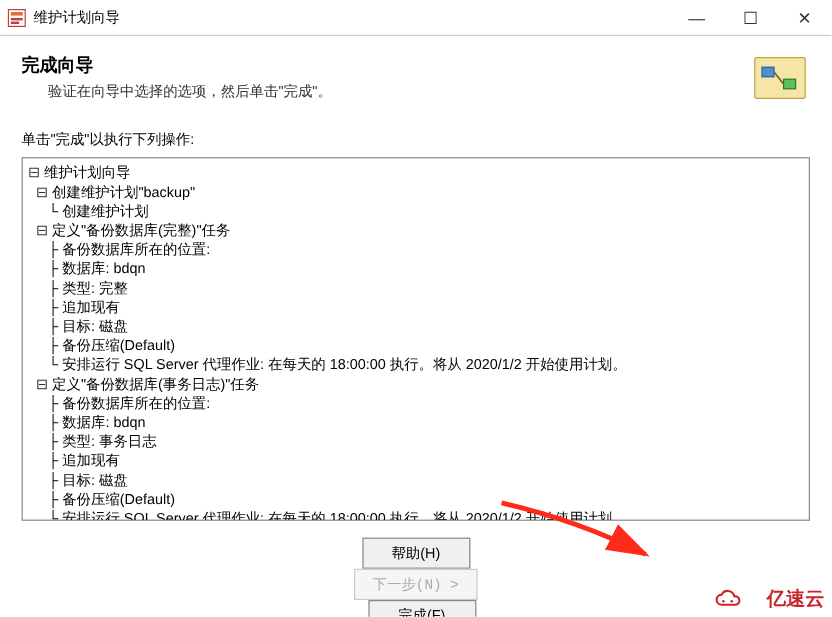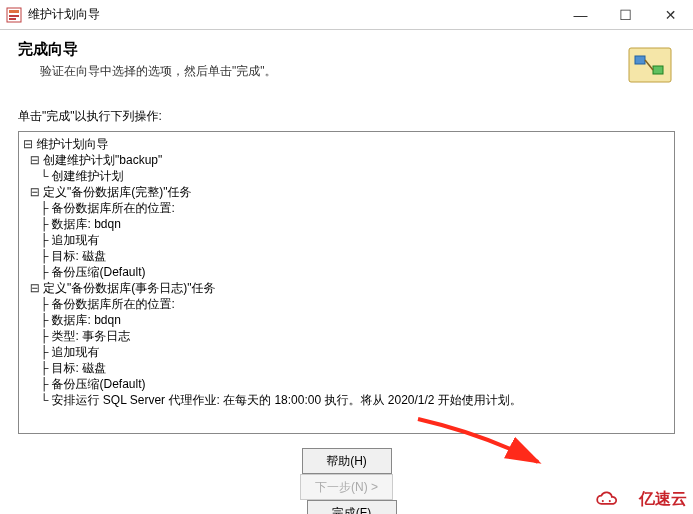--- a/index.html
+++ b/index.html
@@ -2,33 +2,33 @@
 <html><head>
 <meta charset="utf-8">
 <style>
 * { box-sizing: border-box; margin: 0; padding: 0; font-family: "Microsoft YaHei", "SimSun", sans-serif; }
 body { background: #fff; width: 693px; height: 514px; overflow: hidden; position: relative; }
 .titlebar { height: 30px; display: flex; align-items: center; padding-left: 6px; border-bottom: 1px solid #ccc; }
 .titlebar-icon { width: 16px; height: 16px; display: inline-flex; align-items: center; justify-content: center; margin-right: 6px; }
 .title-text { font-size: 12px; flex: 1; }
 .win-controls { display: flex; height: 100%; }
 .win-btn { width: 45px; height: 30px; display: flex; align-items: center; justify-content: center; font-size: 14px; color: #333; }
-.header { padding: 10px 18px 10px 18px; display: flex; align-items: flex-start; }
+.header { padding: 10px 18px 10px 18px; display: flex; align-items: center; }
 .header-text { flex: 1; }
 .header-title { font-size: 15px; font-weight: bold; color: #000; margin-bottom: 4px; }
 .header-sub { font-size: 12px; color: #333; padding-left: 22px; }
 .header-icon { width: 50px; height: 50px; }
 .content { padding: 8px 18px 6px 18px; }
 .content-label { font-size: 12px; margin-bottom: 6px; }
 .tree-box { border: 1px solid #888; height: 303px; padding: 4px 4px; overflow: auto; font-size: 12px; line-height: 16px; font-family: "SimSun", monospace; }
 .tree-line { white-space: nowrap; }
 .tree-toggle { color: #333; }
 .footer { padding: 8px 18px; display: flex; align-items: center; position: relative; flex-direction: column; }
 .btn { height: 26px; border: 1px solid #888; background: #f0f0f0; font-size: 12px; display: inline-flex; align-items: center; justify-content: center; padding: 0 14px; min-width: 90px; }
-.btn[disabled] { color: #aaa; border-color: #ccc; background: #f5f5f5; }
+.btn[disabled] { color: #aaa; border-color: #ccc; background: #f5f5f5; font-family: Liberation Mono, monospace; }
 .footer-spacer { flex: 1; }
 .btn + .btn { margin-left: 10px; }
 .arrow { position: absolute; right: 140px; bottom: 40px; pointer-events: none; }
 .watermark { position: absolute; right: 6px; bottom: 4px; display: flex; align-items: center; gap: 18px; font-size: 16px; color: #c8242b; font-weight: bold; }
 .watermark svg { width: 28px; height: 22px; }
 </style>
 </head>
 <body>
 
 <div class="titlebar">
@@ -65,23 +65,25 @@
 
 <div class="content">
   <div class="content-label">单击"完成"以执行下列操作:</div>
   <div class="tree-box">
     <div class="tree-line"><span class="tree-toggle">⊟ </span><span>维护计划向导</span></div>
     <div class="tree-line">&nbsp;&nbsp;<span class="tree-toggle">⊟ </span><span>创建维护计划"backup"</span></div>
     <div class="tree-line">&nbsp;&nbsp;&nbsp;&nbsp;&nbsp;└ <span>创建维护计划</span></div>
     <div class="tree-line">&nbsp;&nbsp;<span class="tree-toggle">⊟ </span><span>定义"备份数据库(完整)"任务</span></div>
     <div class="tree-line">&nbsp;&nbsp;&nbsp;&nbsp;&nbsp;├ <span>备份数据库所在的位置:</span></div>
     <div class="tree-line">&nbsp;&nbsp;&nbsp;&nbsp;&nbsp;├ <span>数据库: bdqn</span></div>
+    <div class="tree-line">&nbsp;&nbsp;&nbsp;&nbsp;&nbsp;├ <span>类型: 完整</span></div>
     <div class="tree-line">&nbsp;&nbsp;&nbsp;&nbsp;&nbsp;├ <span>追加现有</span></div>
     <div class="tree-line">&nbsp;&nbsp;&nbsp;&nbsp;&nbsp;├ <span>目标: 磁盘</span></div>
     <div class="tree-line">&nbsp;&nbsp;&nbsp;&nbsp;&nbsp;├ <span>备份压缩(Default)</span></div>
+    <div class="tree-line">&nbsp;&nbsp;&nbsp;&nbsp;&nbsp;└ <span>安排运行 SQL Server 代理作业: 在每天的 18:00:00 执行。将从 2020/1/2 开始使用计划。</span></div>
     <div class="tree-line">&nbsp;&nbsp;<span class="tree-toggle">⊟ </span><span>定义"备份数据库(事务日志)"任务</span></div>
     <div class="tree-line">&nbsp;&nbsp;&nbsp;&nbsp;&nbsp;├ <span>备份数据库所在的位置:</span></div>
     <div class="tree-line">&nbsp;&nbsp;&nbsp;&nbsp;&nbsp;├ <span>数据库: bdqn</span></div>
     <div class="tree-line">&nbsp;&nbsp;&nbsp;&nbsp;&nbsp;├ <span>类型: 事务日志</span></div>
     <div class="tree-line">&nbsp;&nbsp;&nbsp;&nbsp;&nbsp;├ <span>追加现有</span></div>
     <div class="tree-line">&nbsp;&nbsp;&nbsp;&nbsp;&nbsp;├ <span>目标: 磁盘</span></div>
     <div class="tree-line">&nbsp;&nbsp;&nbsp;&nbsp;&nbsp;├ <span>备份压缩(Default)</span></div>
     <div class="tree-line">&nbsp;&nbsp;&nbsp;&nbsp;&nbsp;└ <span>安排运行 SQL Server 代理作业: 在每天的 18:00:00 执行。将从 2020/1/2 开始使用计划。</span></div>
 
   </div>

